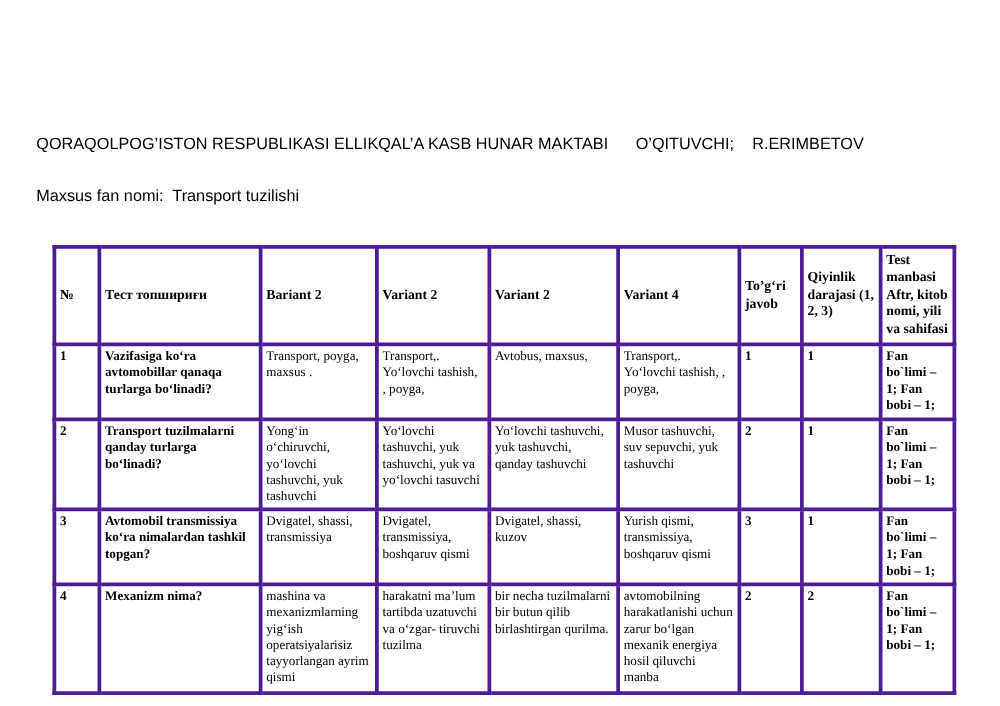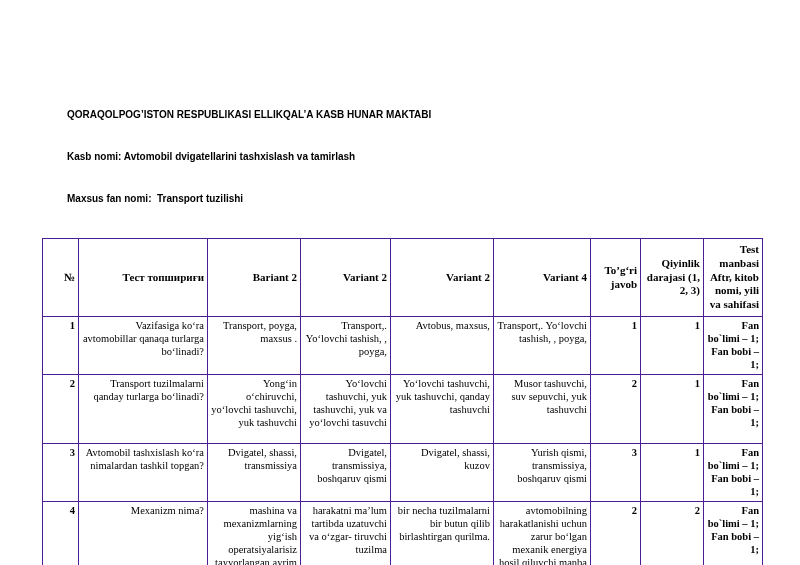--- a/index.html
+++ b/index.html
@@ -4,70 +4,68 @@
 <style>
   html, body { margin: 0; padding: 0; }
   body {
     width: 800px; height: 565px;
     background: #ffffff;
     overflow: hidden;
     font-family: "Liberation Sans", sans-serif;
     color: #000000;
   }
   .doc-header {
-    margin: 80px 0 0 67px;
-    font-size: 10px;
-    font-weight: bold;
+    margin: 80px 0 0 29px;
+    font-size: 13px;
+    font-weight: normal;
     line-height: 14px;
     white-space: pre;
   }
   .doc-header .line { display: flex; }
   .doc-header .right-part { margin-left: 22px; }
 
   table.test-table {
     margin: 18px 0 0 42px;
     width: 720px;
     border-collapse: collapse;
     table-layout: fixed;
     font-family: "Liberation Serif", serif;
     font-size: 10.5px;
     line-height: 1.25;
   }
   table.test-table th, table.test-table td {
-    border: 1px solid #4c1d95;
+    border: 3px solid #4c1d95;
     padding: 2px 3px;
     vertical-align: top;
-    text-align: right;
+    text-align: left;
     overflow: hidden;
     word-wrap: break-word;
   }
   table.test-table thead th {
     vertical-align: middle;
     font-weight: bold;
     font-size: 11px;
   }
   td.c-num { text-align: left; padding-left: 12px; font-weight: bold; }
-  td.c-q   { font-weight: normal; margin-left: 44px; }
+  td.c-q   { font-weight: bold; margin-left: 44px; }
   td.c-ans, td.c-diff { font-weight: bold; }
   td.c-src { font-weight: bold; }
   tr.hrow { height: 78px; }
   tr.r0 { height: 58px; }
   tr.r1 { height: 69px; }
   tr.r2 { height: 55px; }
   tr.r3 { height: 87px; }
 </style>
 </head>
 <body>
 
 <div class="doc-header">
   <div class="line">
     <span>QORAQOLPOG’ISTON RESPUBLIKASI ELLIKQAL’A KASB HUNAR MAKTABI</span>
-  </div>
-  <div class="line">
-    <span>Kasb nomi: Avtomobil dvigatellarini tashxislash va tamirlash</span>
+    <span class="right-part">O’QITUVCHI;    R.ERIMBETOV</span>
   </div>
   <div class="line">
     <span>Maxsus fan nomi:  Transport tuzilishi</span>
   </div>
 </div>
 
 <table class="test-table">
   <colgroup>
     <col style="width:36px">
       <col style="width:129px">
@@ -110,21 +108,21 @@
       <td>Yong‘in o‘chiruvchi, yo‘lovchi tashuvchi, yuk tashuvchi</td>
       <td>Yo‘lovchi tashuvchi, yuk tashuvchi,  yuk va yo‘lovchi tasuvchi</td>
       <td>Yo‘lovchi tashuvchi, yuk tashuvchi, qanday tashuvchi</td>
       <td>Musor tashuvchi, suv sepuvchi, yuk tashuvchi</td>
       <td class="c-ans">2</td>
       <td class="c-diff">1</td>
       <td class="c-src">Fan bo`limi – 1; Fan bobi  – 1;</td>
     </tr>
     <tr class="r2">
       <td class="c-num">3</td>
-      <td class="c-q">Avtomobil tashxislash ko‘ra nimalardan tashkil topgan?</td>
+      <td class="c-q">Avtomobil transmissiya ko‘ra nimalardan tashkil topgan?</td>
       <td>Dvigatel, shassi, transmissiya</td>
       <td>Dvigatel, transmissiya, boshqaruv qismi</td>
       <td>Dvigatel, shassi, kuzov</td>
       <td>Yurish qismi, transmissiya, boshqaruv qismi</td>
       <td class="c-ans">3</td>
       <td class="c-diff">1</td>
       <td class="c-src">Fan bo`limi – 1; Fan bobi  – 1;</td>
     </tr>
     <tr class="r3">
       <td class="c-num">4</td>

